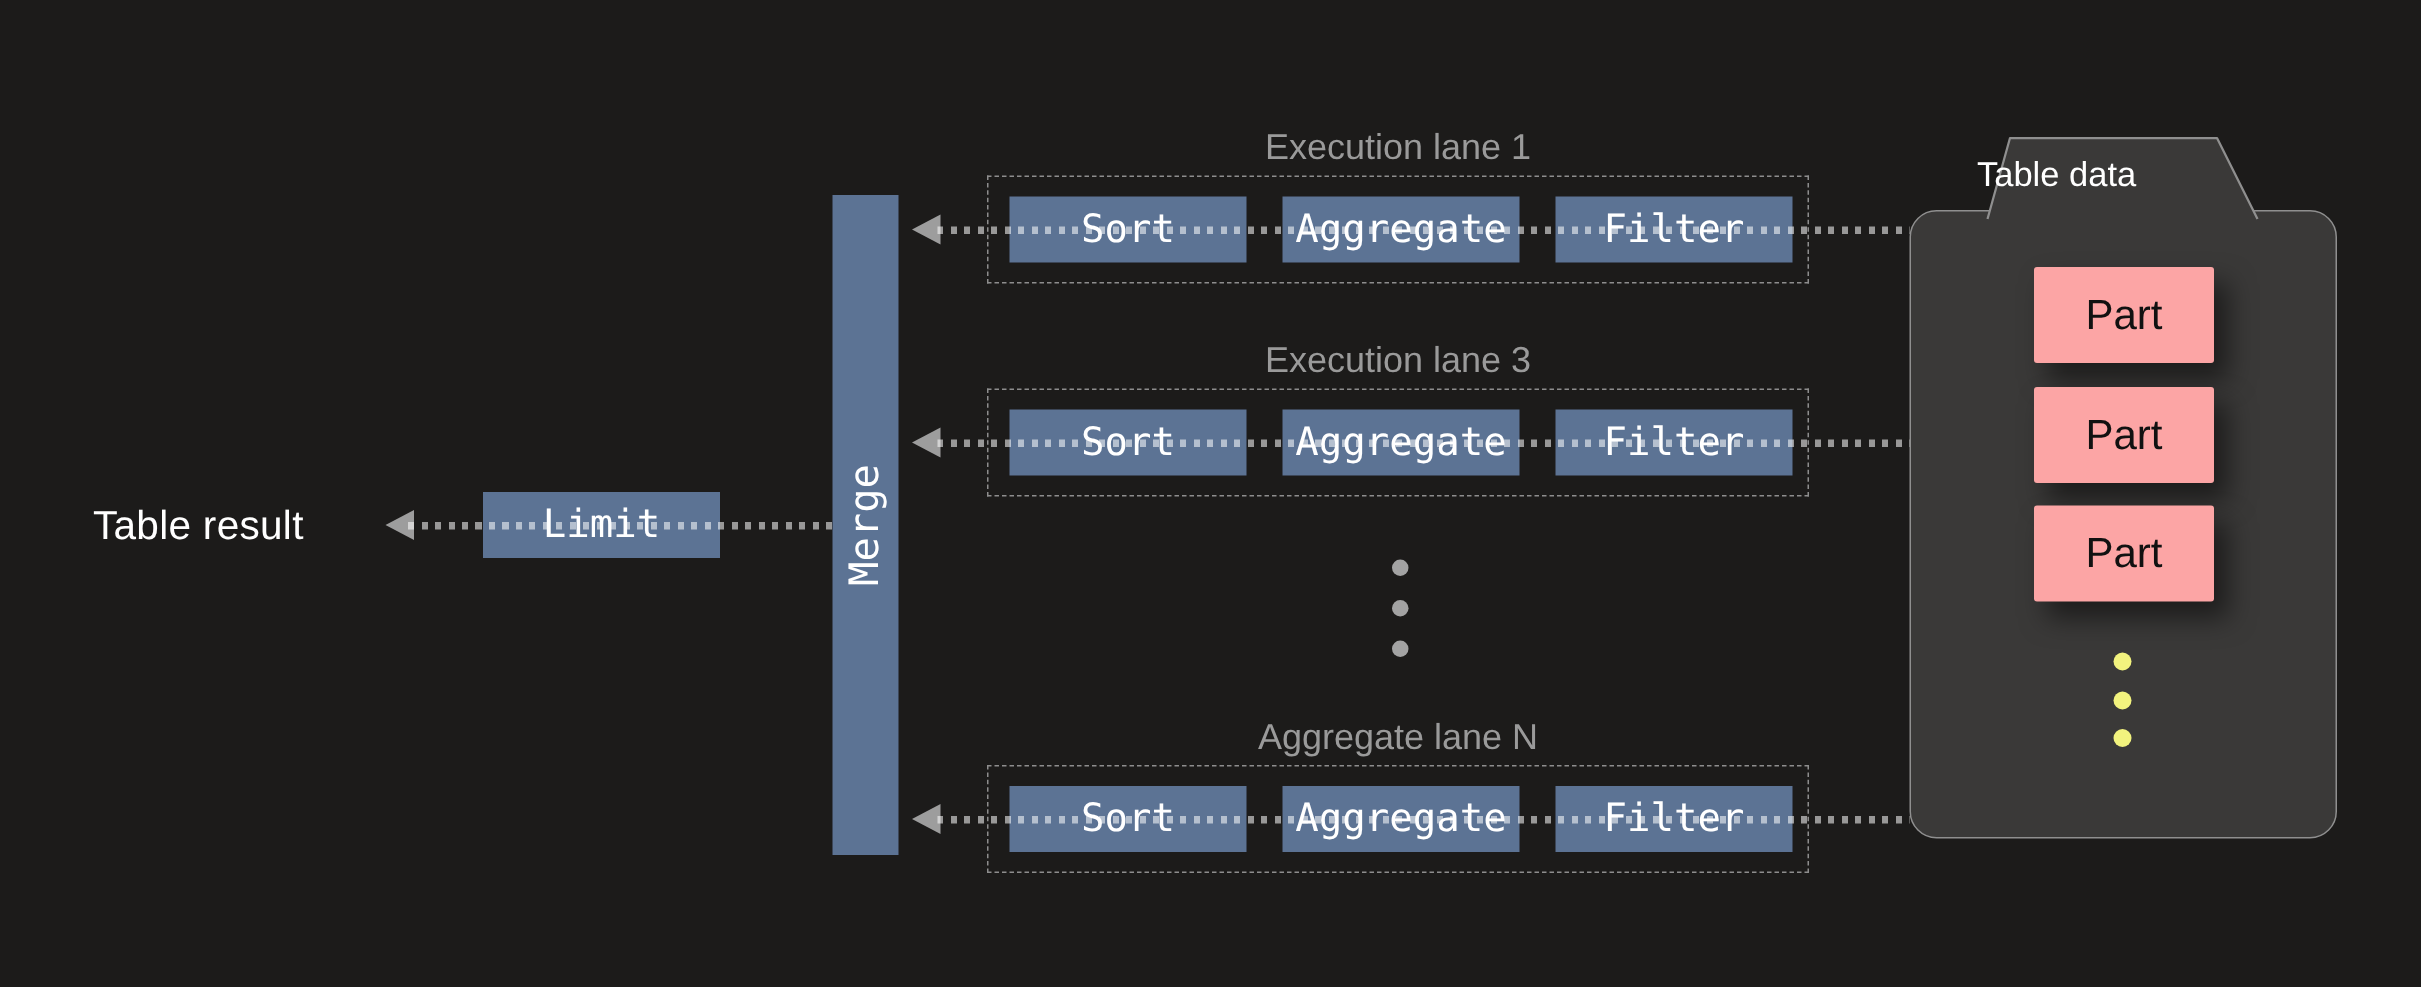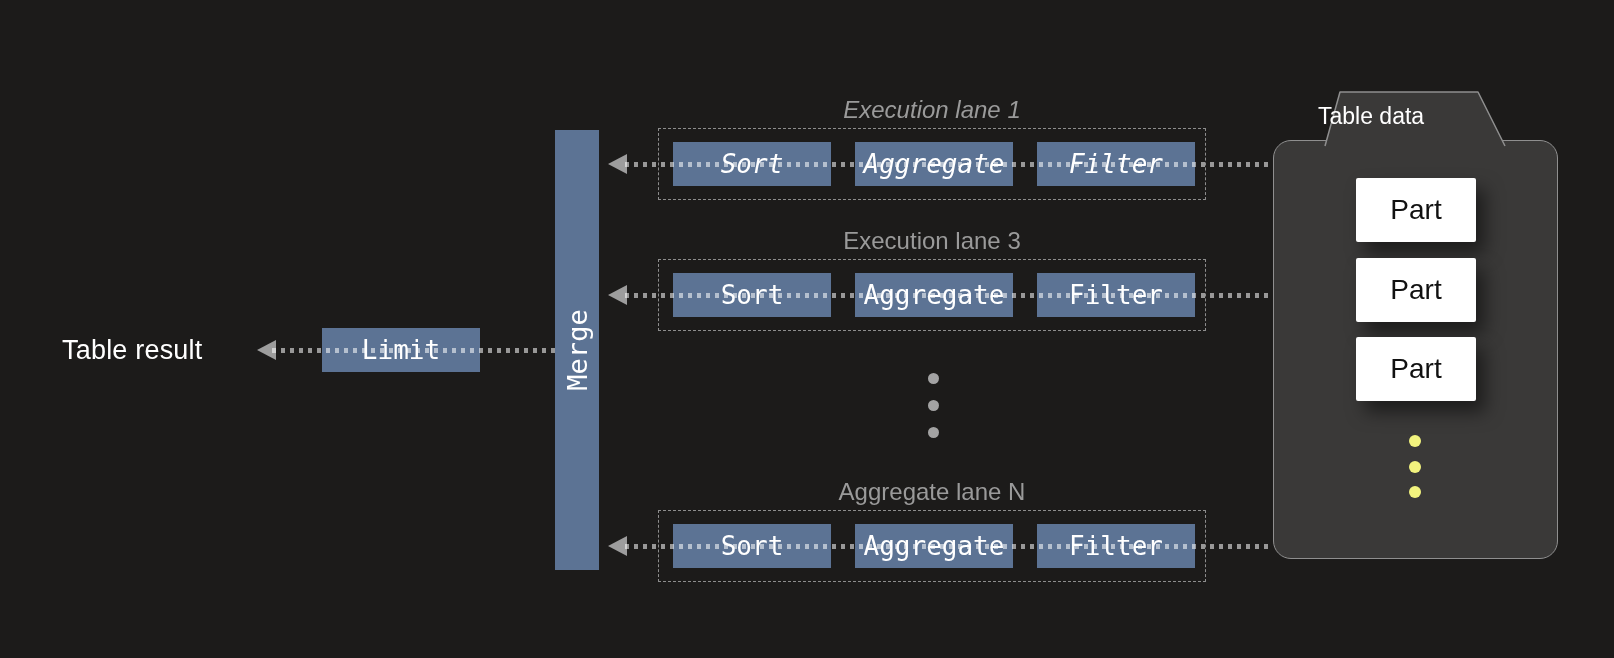--- a/index.html
+++ b/index.html
@@ -41,21 +41,21 @@
   .lane{position:absolute;left:608px;width:665px;height:72px;}
   .lane .arrowhead{left:0;top:26px;}
   .lane .dotline{left:17px;width:648px;top:34px;}
   .lane-frame{
     position:absolute;left:50px;top:0;width:548px;height:72px;
     border:1px dashed #8d8d8d;box-sizing:border-box;
   }
   .lane .op-sort{left:65px;top:14px;}
   .lane .op-aggregate{left:247px;top:14px;}
   .lane .op-filter{left:429px;top:14px;}
-  .lane-1{top:128px;font-style:italic;}
+  .lane-1{top:117px;}
   .lane-2{top:259px;}
   .lane-n{top:510px;}
 
   
   .limit-row{position:absolute;left:257px;top:328px;width:300px;height:44px;}
   .limit-row .arrowhead{left:0;top:12px;}
   .limit-row .dotline{left:15px;width:283px;top:20px;}
   .limit-box{left:65px;top:0;}
 
   
@@ -78,21 +78,21 @@
   .table-container{
     left:1273px;top:140px;width:285px;height:419px;background:#3a3938;
     border:1.5px solid #8f8f8f;border-radius:18px;box-sizing:border-box;z-index:1;
   }
   .table-tab{left:1318px;top:88px;width:194px;height:60px;z-index:3;}
   .table-tab-label{
     left:1318px;top:103px;width:194px;
     font-size:23px;color:#ffffff;z-index:4;
   }
   .part-box{
-    position:absolute;left:1356px;width:120px;height:64px;background:#ffffff;
+    position:absolute;left:1356px;width:120px;height:64px;background:#fca5a5;
     color:#111111;font-size:28px;display:flex;align-items:center;
     justify-content:center;border-radius:2px;z-index:4;
     box-shadow:9px 11px 18px rgba(0,0,0,0.5);
   }
   .part-1{top:178px;}
   .part-2{top:258px;}
   .part-3{top:337px;}
 </style>
 </head>
 <body>

